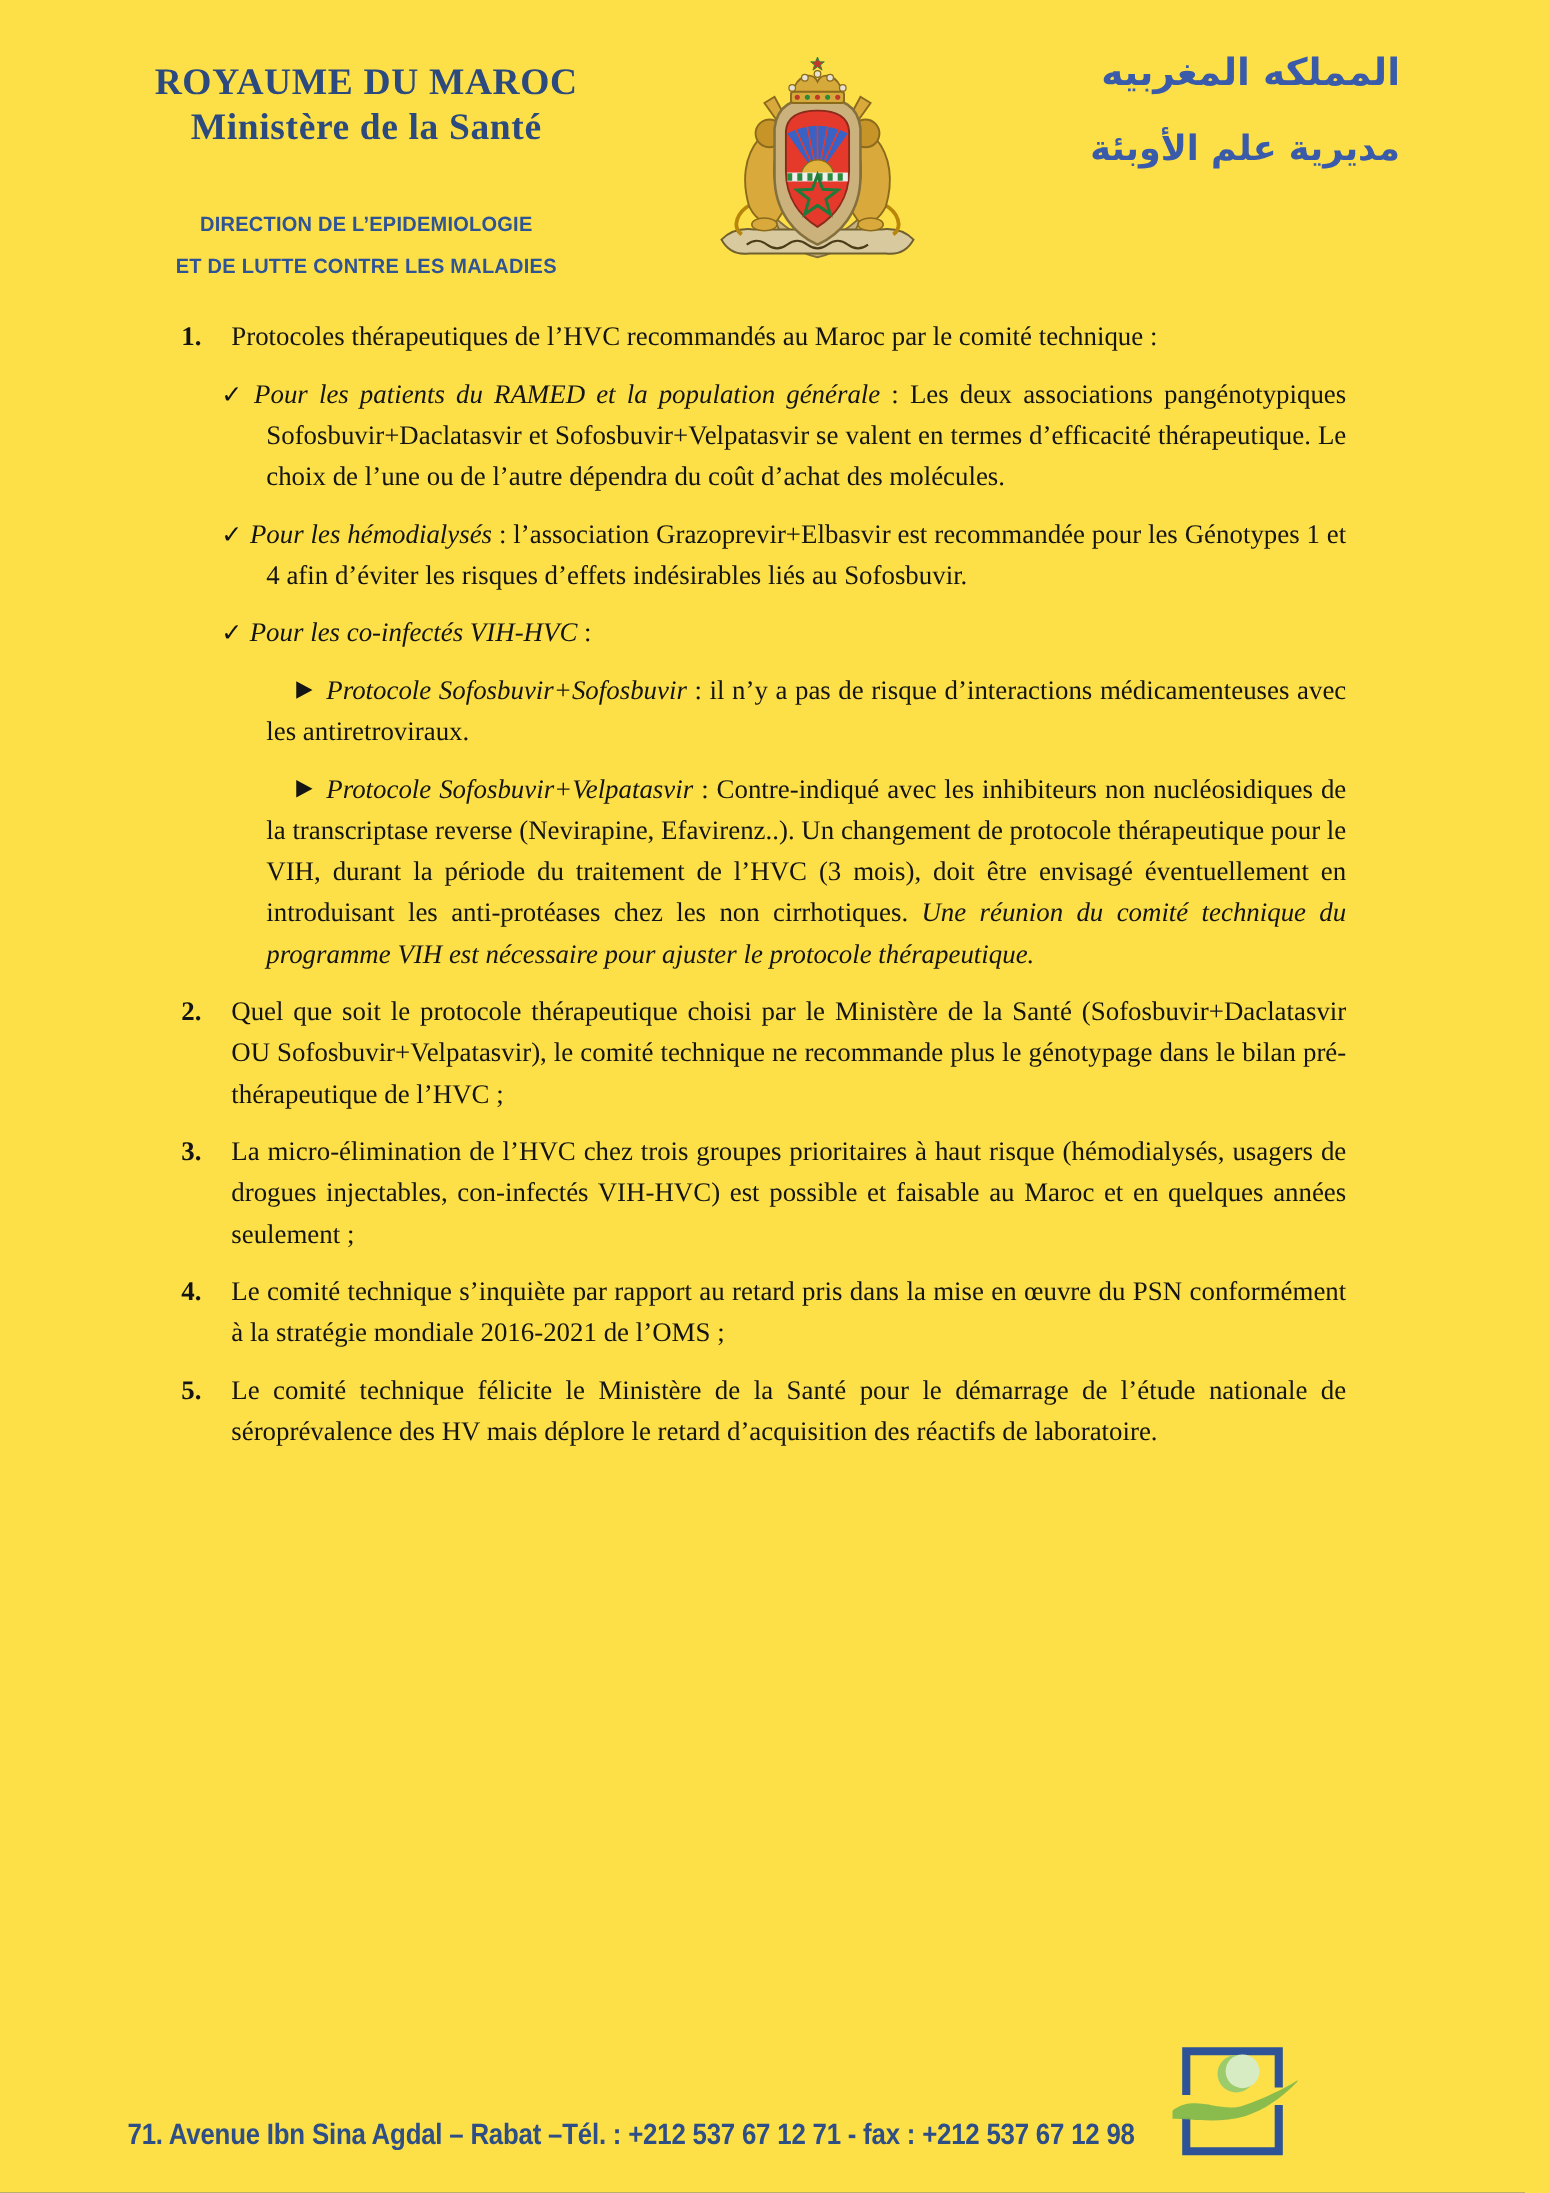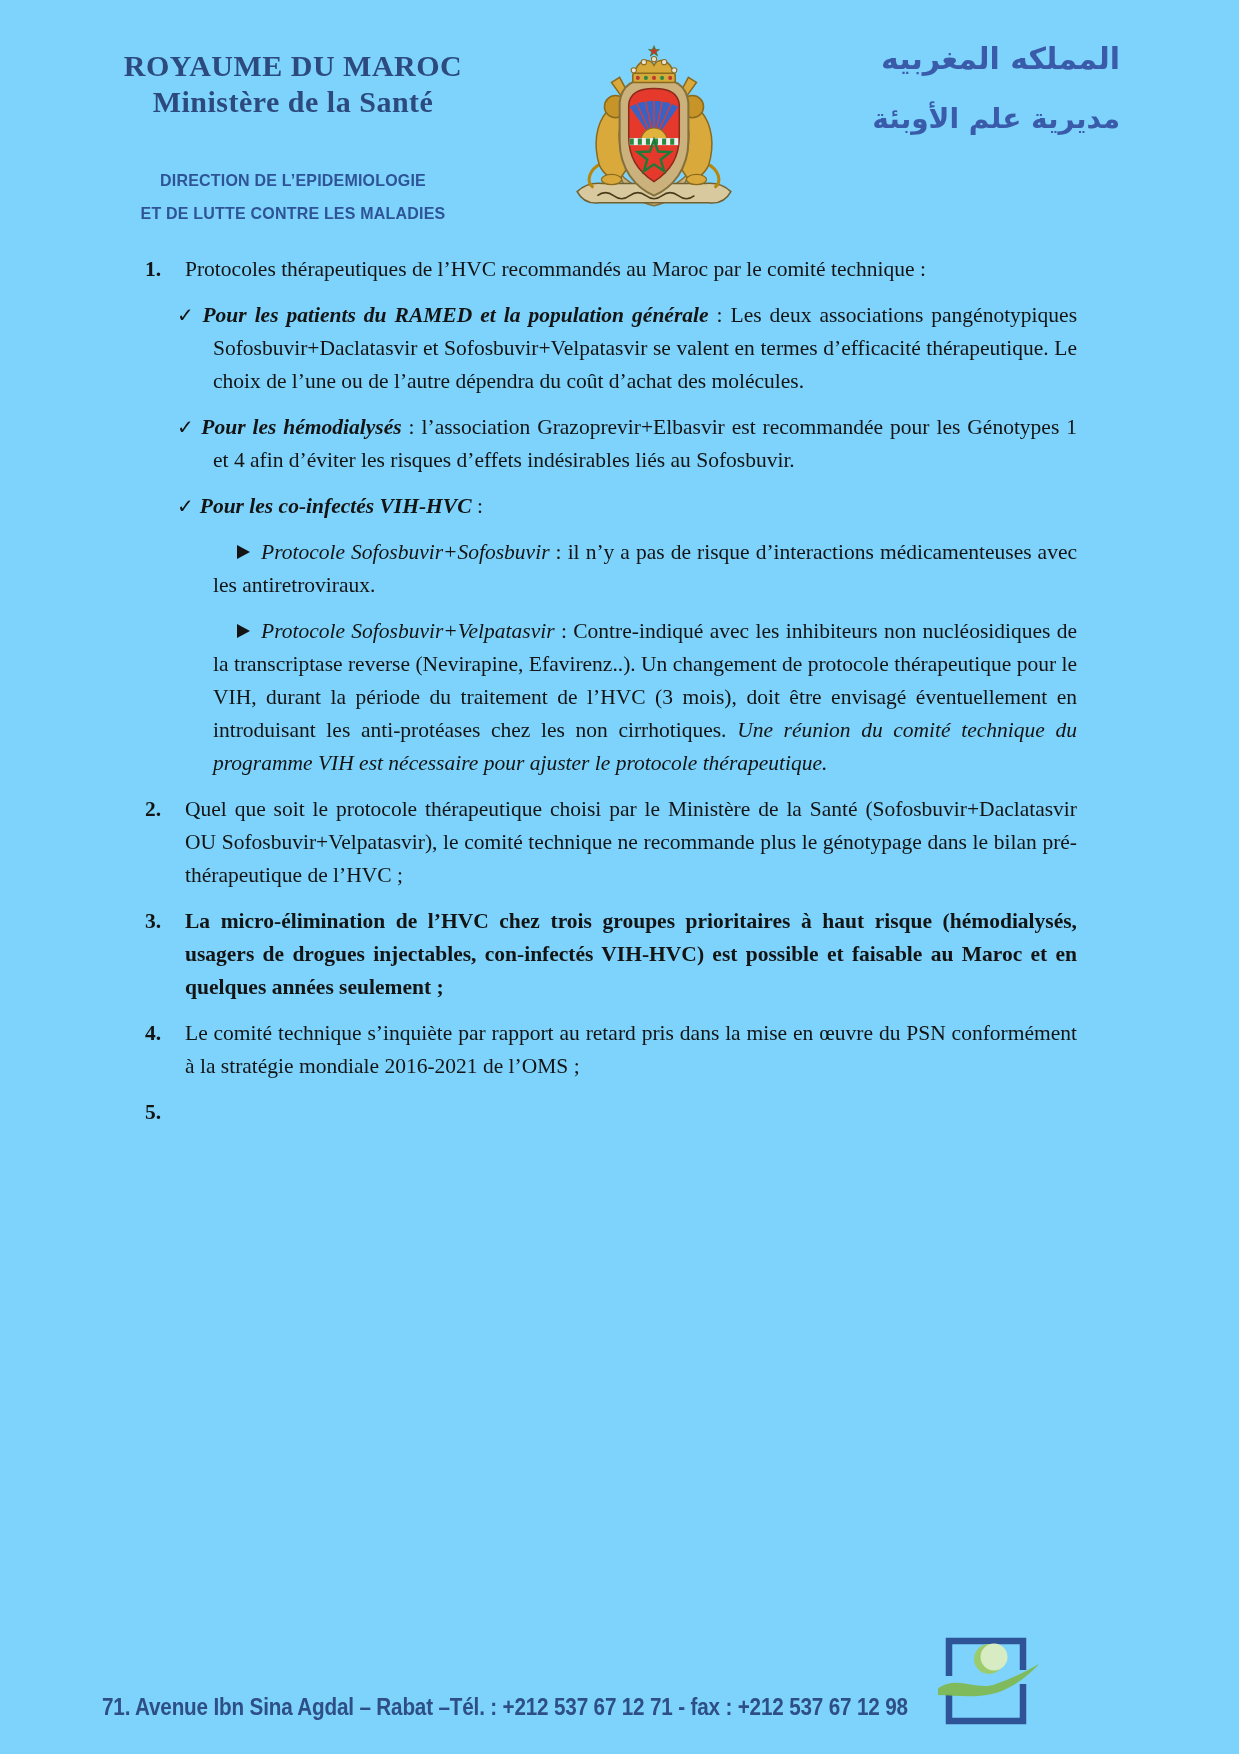--- a/index.html
+++ b/index.html
@@ -1,20 +1,20 @@
 <!DOCTYPE html>
 <html lang="fr"><head>
 <meta charset="utf-8">
 <style>
   html,body{margin:0;padding:0;background:#888;}
   .page{
     position:relative;
     width:1239px;height:1754px;
     margin:0 auto;
-    background:#7dd3fc;
+    background:#fde047;
     overflow:hidden;
     font-family:"Liberation Serif","DejaVu Serif",serif;
     color:#141414;
   }
   
   .hdr-left{
     position:absolute;left:118px;top:48px;width:350px;
     text-align:center;
   }
   .org-title{
@@ -55,21 +55,21 @@
     font-weight:bold;font-size:20px;padding-right:6px;
   }
   .para.arrow{margin-left:68px;text-indent:24px;}
   .para.arrow > .marker{
     display:inline-block;width:0;height:0;
     border-left:13px solid #141414;
     border-top:7px solid transparent;
     border-bottom:7px solid transparent;
     margin-right:11px;
   }
-  .seg.sb{font-weight:bold;}
+  .seg.sb{font-weight:normal;}
   .seg.si{font-style:italic;}
   .seg.su{text-decoration-thickness:1.5px;text-underline-offset:3.5px;}
   
   .footer-address{
     position:absolute;left:102px;top:1694px;
     font-family:"Liberation Sans","DejaVu Sans",sans-serif;
     font-weight:bold;font-size:23.5px;
     color:#2e4e86;white-space:nowrap;
     transform:scaleX(.88);transform-origin:left center;
     letter-spacing:-.2px;
@@ -155,21 +155,21 @@
   <div class="doc-body">
       <div class="para num"><span class="marker">1.</span><span class="seg">Protocoles thérapeutiques de l’HVC recommandés au Maroc par le comité technique :</span></div>
       <div class="para check"><span class="marker">✓</span><span class="seg sb si">Pour les patients du RAMED et la population générale</span><span class="seg"> : </span><span class="seg su">Les deux associations pangénotypiques Sofosbuvir+Daclatasvir et Sofosbuvir+Velpatasvir se valent en termes d’efficacité thérapeutique</span><span class="seg">. Le choix de l’une ou de l’autre dépendra du coût d’achat des molécules.</span></div>
       <div class="para check"><span class="marker">✓</span><span class="seg sb si">Pour les hémodialysés</span><span class="seg"> : l’association </span><span class="seg su">Grazoprevir+Elbasvir</span><span class="seg"> est recommandée pour les Génotypes 1 et 4 afin d’éviter les risques d’effets indésirables liés au Sofosbuvir.</span></div>
       <div class="para check"><span class="marker">✓</span><span class="seg sb si">Pour les co-infectés VIH-HVC</span><span class="seg"> :</span></div>
       <div class="para arrow"><span class="marker" title="➢"></span><span class="seg si">Protocole Sofosbuvir+Sofosbuvir</span><span class="seg"> : </span><span class="seg su">il n’y a pas de risque d’interactions médicamenteuses avec les antiretroviraux</span><span class="seg">.</span></div>
       <div class="para arrow"><span class="marker" title="➢"></span><span class="seg si">Protocole Sofosbuvir+Velpatasvir</span><span class="seg"> : </span><span class="seg su">Contre-indiqué avec les inhibiteurs non nucléosidiques de la transcriptase reverse</span><span class="seg"> (Nevirapine, Efavirenz..). Un changement de protocole thérapeutique pour le VIH, durant la période du traitement de l’HVC (3 mois), doit être envisagé éventuellement en introduisant les anti-protéases chez les non cirrhotiques. </span><span class="seg si">Une réunion du comité technique du programme VIH est nécessaire pour ajuster le protocole thérapeutique.</span></div>
       <div class="para num"><span class="marker">2.</span><span class="seg">Quel que soit le protocole thérapeutique choisi par le Ministère de la Santé (Sofosbuvir+Daclatasvir OU  Sofosbuvir+Velpatasvir), </span><span class="seg su">le comité technique ne recommande plus le génotypage dans le bilan pré-thérapeutique</span><span class="seg"> de l’HVC ;</span></div>
       <div class="para num"><span class="marker">3.</span><span class="seg sb">La micro-élimination de l’HVC chez trois groupes prioritaires à haut risque (hémodialysés, usagers de drogues injectables, con-infectés VIH-HVC) est possible et faisable au Maroc et en quelques années seulement ;</span></div>
       <div class="para num"><span class="marker">4.</span><span class="seg">Le comité technique s’inquiète par rapport au retard pris dans la mise en œuvre du PSN conformément à la stratégie mondiale 2016-2021 de l’OMS ;</span></div>
-      <div class="para num"><span class="marker">5.</span></div>
+      <div class="para num"><span class="marker">5.</span><span class="seg">Le comité technique félicite le Ministère de la Santé pour le démarrage de l’étude nationale de séroprévalence des HV mais déplore le retard d’acquisition des réactifs de laboratoire.</span></div>
     </div>
 
   <div class="footer-address">71. Avenue Ibn Sina Agdal – Rabat –Tél. : +212 537 67 12 71  - fax : +212 537 67 12 98</div>
 
   <div class="footer-logo">
     <svg width="100" height="106" viewBox="0 0 100 106" aria-hidden="true">
       <path d="M11,48 L11,13 L85,13 L85,42" fill="none" stroke="#2e5497" stroke-width="6.5"></path>
       <path d="M11,66 L11,93 L85,93 L85,56" fill="none" stroke="#2e5497" stroke-width="6.5"></path>
       <circle cx="51" cy="31" r="15" fill="#9ccb6b"></circle>
       <circle cx="56" cy="29" r="13.5" fill="#d7ecc2"></circle>

